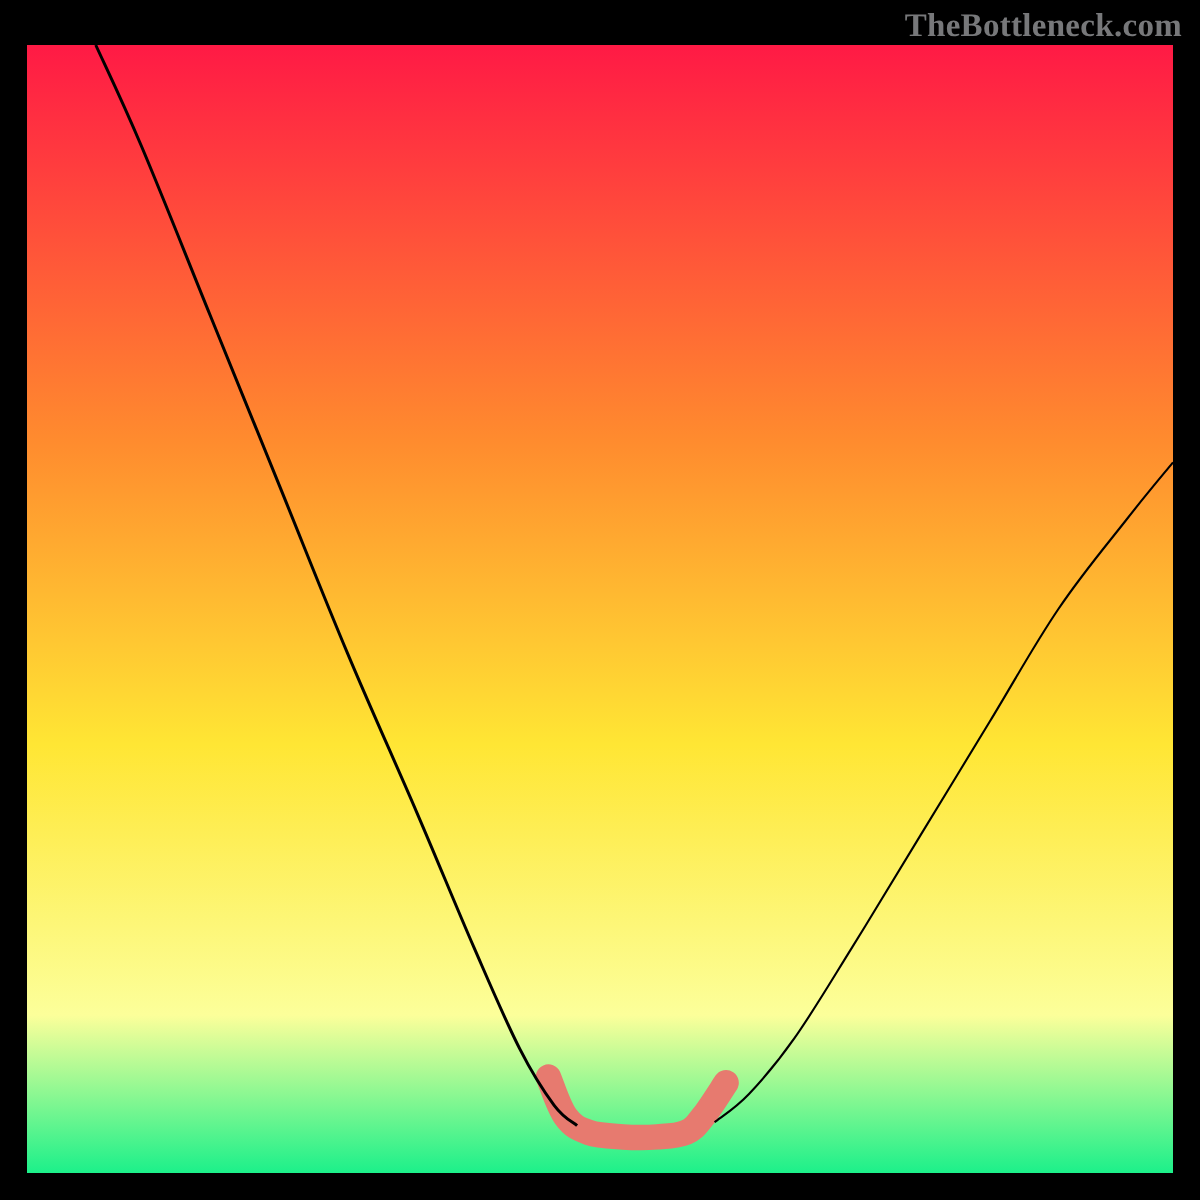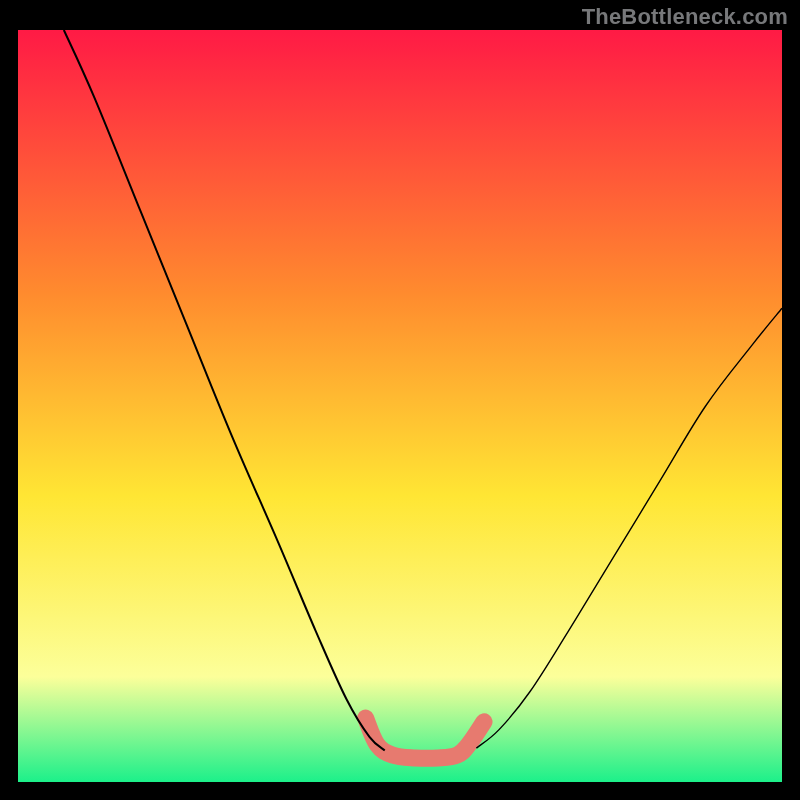--- a/index.html
+++ b/index.html
@@ -9,20 +9,21 @@
     height: 800px;
     background: #000;
     overflow: hidden;
     font-family: Arial, Helvetica, sans-serif;
   }
   .frame {
     position: relative;
     width: 800px;
     height: 800px;
     background: #000;
+    font-family: Liberation Serif, serif;
   }
   .watermark {
     position: absolute;
     top: 4px;
     right: 12px;
     color: #77787a;
     font-size: 22px;
     font-weight: 600;
     letter-spacing: 0.2px;
     z-index: 5;

